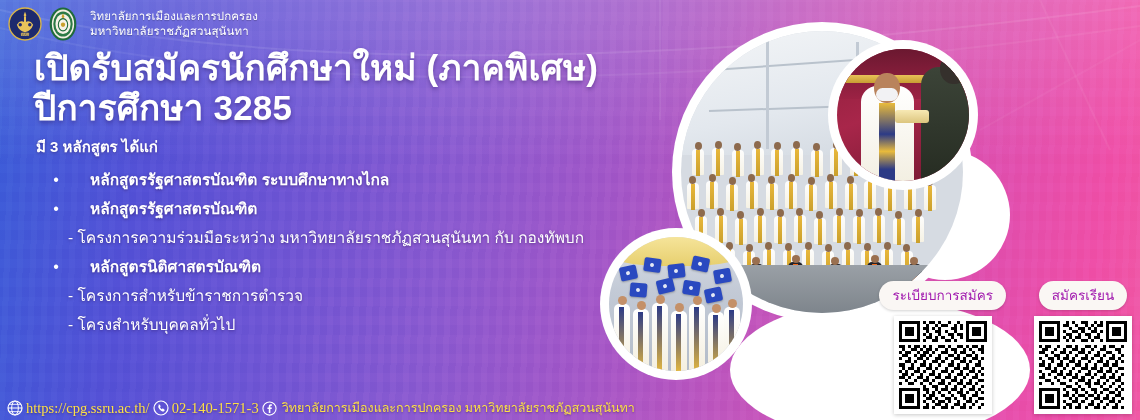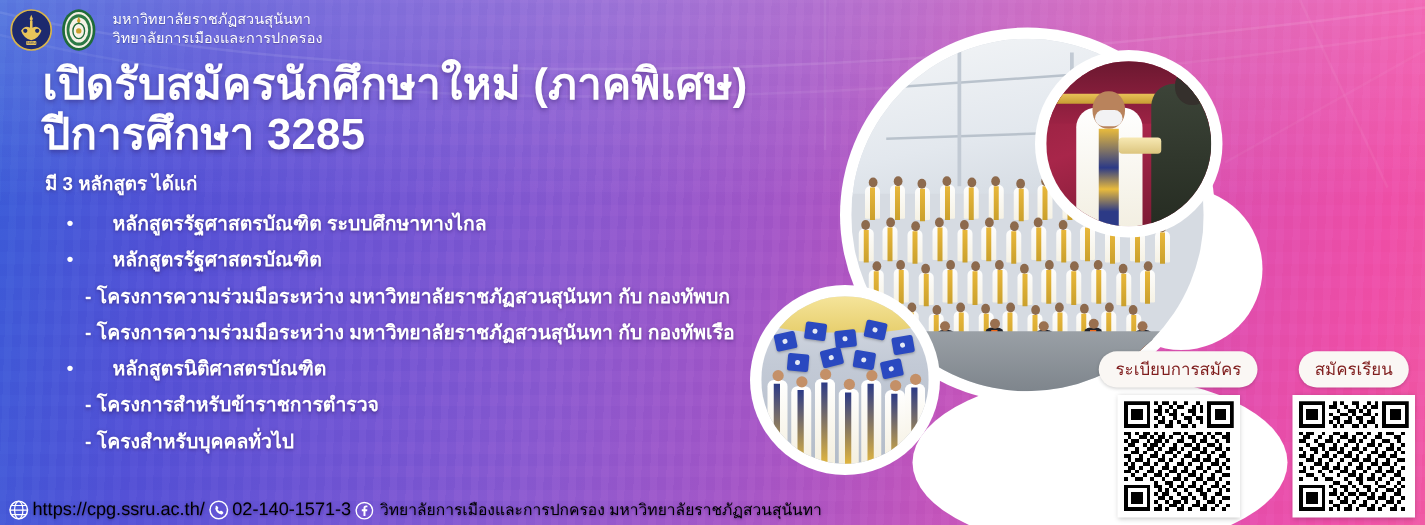--- a/index.html
+++ b/index.html
@@ -78,21 +78,21 @@
     font-size:16px; line-height:24px; color:#fff;
   }
   .c-main {
     font-size:15.5px; font-weight:bold; line-height:24px;
     text-shadow:0 1px 3px rgba(40,20,90,.55);
     white-space:nowrap;
     margin-left:24px;
   }
   .c-sub {
     margin-left:22px;
-    font-size:15.5px; font-weight:bold; line-height:24px;
+    font-size:15.5px; font-weight:normal; line-height:24px;
     text-shadow:0 1px 3px rgba(40,20,90,.55);
     white-space:nowrap;
   }
 
   
   .collage { position:absolute; right:0; top:0; width:560px; height:420px; z-index:20; }
 
   .ph-ring {
     position:absolute; border-radius:50%;
     background:#fff; overflow:hidden;
@@ -220,39 +220,40 @@
 
   
   .swoosh {
     position:absolute; background:#fff; border-radius:50%;
   }
 
   
   .qr-area { position:absolute; right:8px; bottom:6px; z-index:40; display:flex; gap:28px; }
   .qr-block { display:flex; flex-direction:column; align-items:center; }
   .qr-pill {
-    background:#faf7f4; color:#7f1d1d;
+    background:#faf7f4; color:#a21caf;
     border-radius:16px; padding:3px 13px 4px;
     font-size:13.5px; white-space:nowrap;
     box-shadow:0 1px 3px rgba(0,0,0,.18);
   }
   .qr-frame {
     margin-top:6px; background:#fff; padding:5px;
     width:98px; height:98px;
     box-shadow:0 1px 4px rgba(0,0,0,.22);
   }
   .qr-frame svg { display:block; width:88px; height:88px; }
 
   
   .footer {
     position:absolute; left:6px; bottom:2px; z-index:40;
     display:flex; align-items:center; gap:2px;
-    color:#000000; font-size:14.5px;
+    color:#fde047; font-size:14.5px;
     text-shadow:0 1px 2px rgba(40,20,90,.5);
     white-space:nowrap;
+    font-family:Liberation Serif, serif;
   }
   .footer .ft-ico { display:inline-flex; align-items:center; margin:0 1px; }
   .footer .ft-thai { font-size:12.5px; margin-left:2px; }
 </style>
 </head>
 <body>
 
 <div class="banner">
 
   <div class="bg-gradient"></div>
@@ -282,22 +283,22 @@
       <ellipse cx="40" cy="50" rx="37" ry="46" fill="#1f6b3a"></ellipse>
       <ellipse cx="40" cy="50" rx="31" ry="40" fill="#f3efe2"></ellipse>
       <ellipse cx="40" cy="50" rx="27" ry="35" fill="#2c7a45"></ellipse>
       <ellipse cx="40" cy="50" rx="21" ry="28" fill="#f6f2e6"></ellipse>
       <path d="M40 20 L44 30 L40 36 L36 30 Z" fill="#caa02c"></path>
       <ellipse cx="40" cy="52" rx="13" ry="17" fill="none" stroke="#1f6b3a" stroke-width="3"></ellipse>
       <circle cx="40" cy="52" r="6" fill="#caa02c"></circle>
     </svg>
 
     <div class="header-text">
+      <div>วิทยาลัยการเมืองและการปกครอง</div>
       <div>มหาวิทยาลัยราชภัฏสวนสุนันทา</div>
-      <div>วิทยาลัยการเมืองและการปกครอง</div>
     </div>
   </div>
 
   <div class="headline">
     <h1>
       <span class="l1">เปิดรับสมัครนักศึกษาใหม่ (ภาคพิเศษ)</span>
       <span class="l2">ปีการศึกษา 3285</span>
     </h1>
     <div class="sub3">มี 3 หลักสูตร ได้แก่</div>
   </div>
@@ -306,23 +307,20 @@
     <div class="c-row">
       <span class="c-bullet">•</span>
       <span class="c-main">หลักสูตรรัฐศาสตรบัณฑิต ระบบศึกษาทางไกล</span>
     </div>
     <div class="c-row">
       <span class="c-bullet">•</span>
       <span class="c-main">หลักสูตรรัฐศาสตรบัณฑิต</span>
     </div>
     <div class="c-row">
       <span class="c-sub">- โครงการความร่วมมือระหว่าง มหาวิทยาลัยราชภัฏสวนสุนันทา กับ กองทัพบก</span>
-    </div>
-    <div class="c-row">
-      <span class="c-sub">- โครงการความร่วมมือระหว่าง มหาวิทยาลัยราชภัฏสวนสุนันทา กับ กองทัพเรือ</span>
     </div>
     <div class="c-row">
       <span class="c-bullet">•</span>
       <span class="c-main">หลักสูตรนิติศาสตรบัณฑิต</span>
     </div>
     <div class="c-row">
       <span class="c-sub">- โครงการสำหรับข้าราชการตำรวจ</span>
     </div>
     <div class="c-row">
       <span class="c-sub">- โครงสำหรับบุคคลทั่วไป</span>

